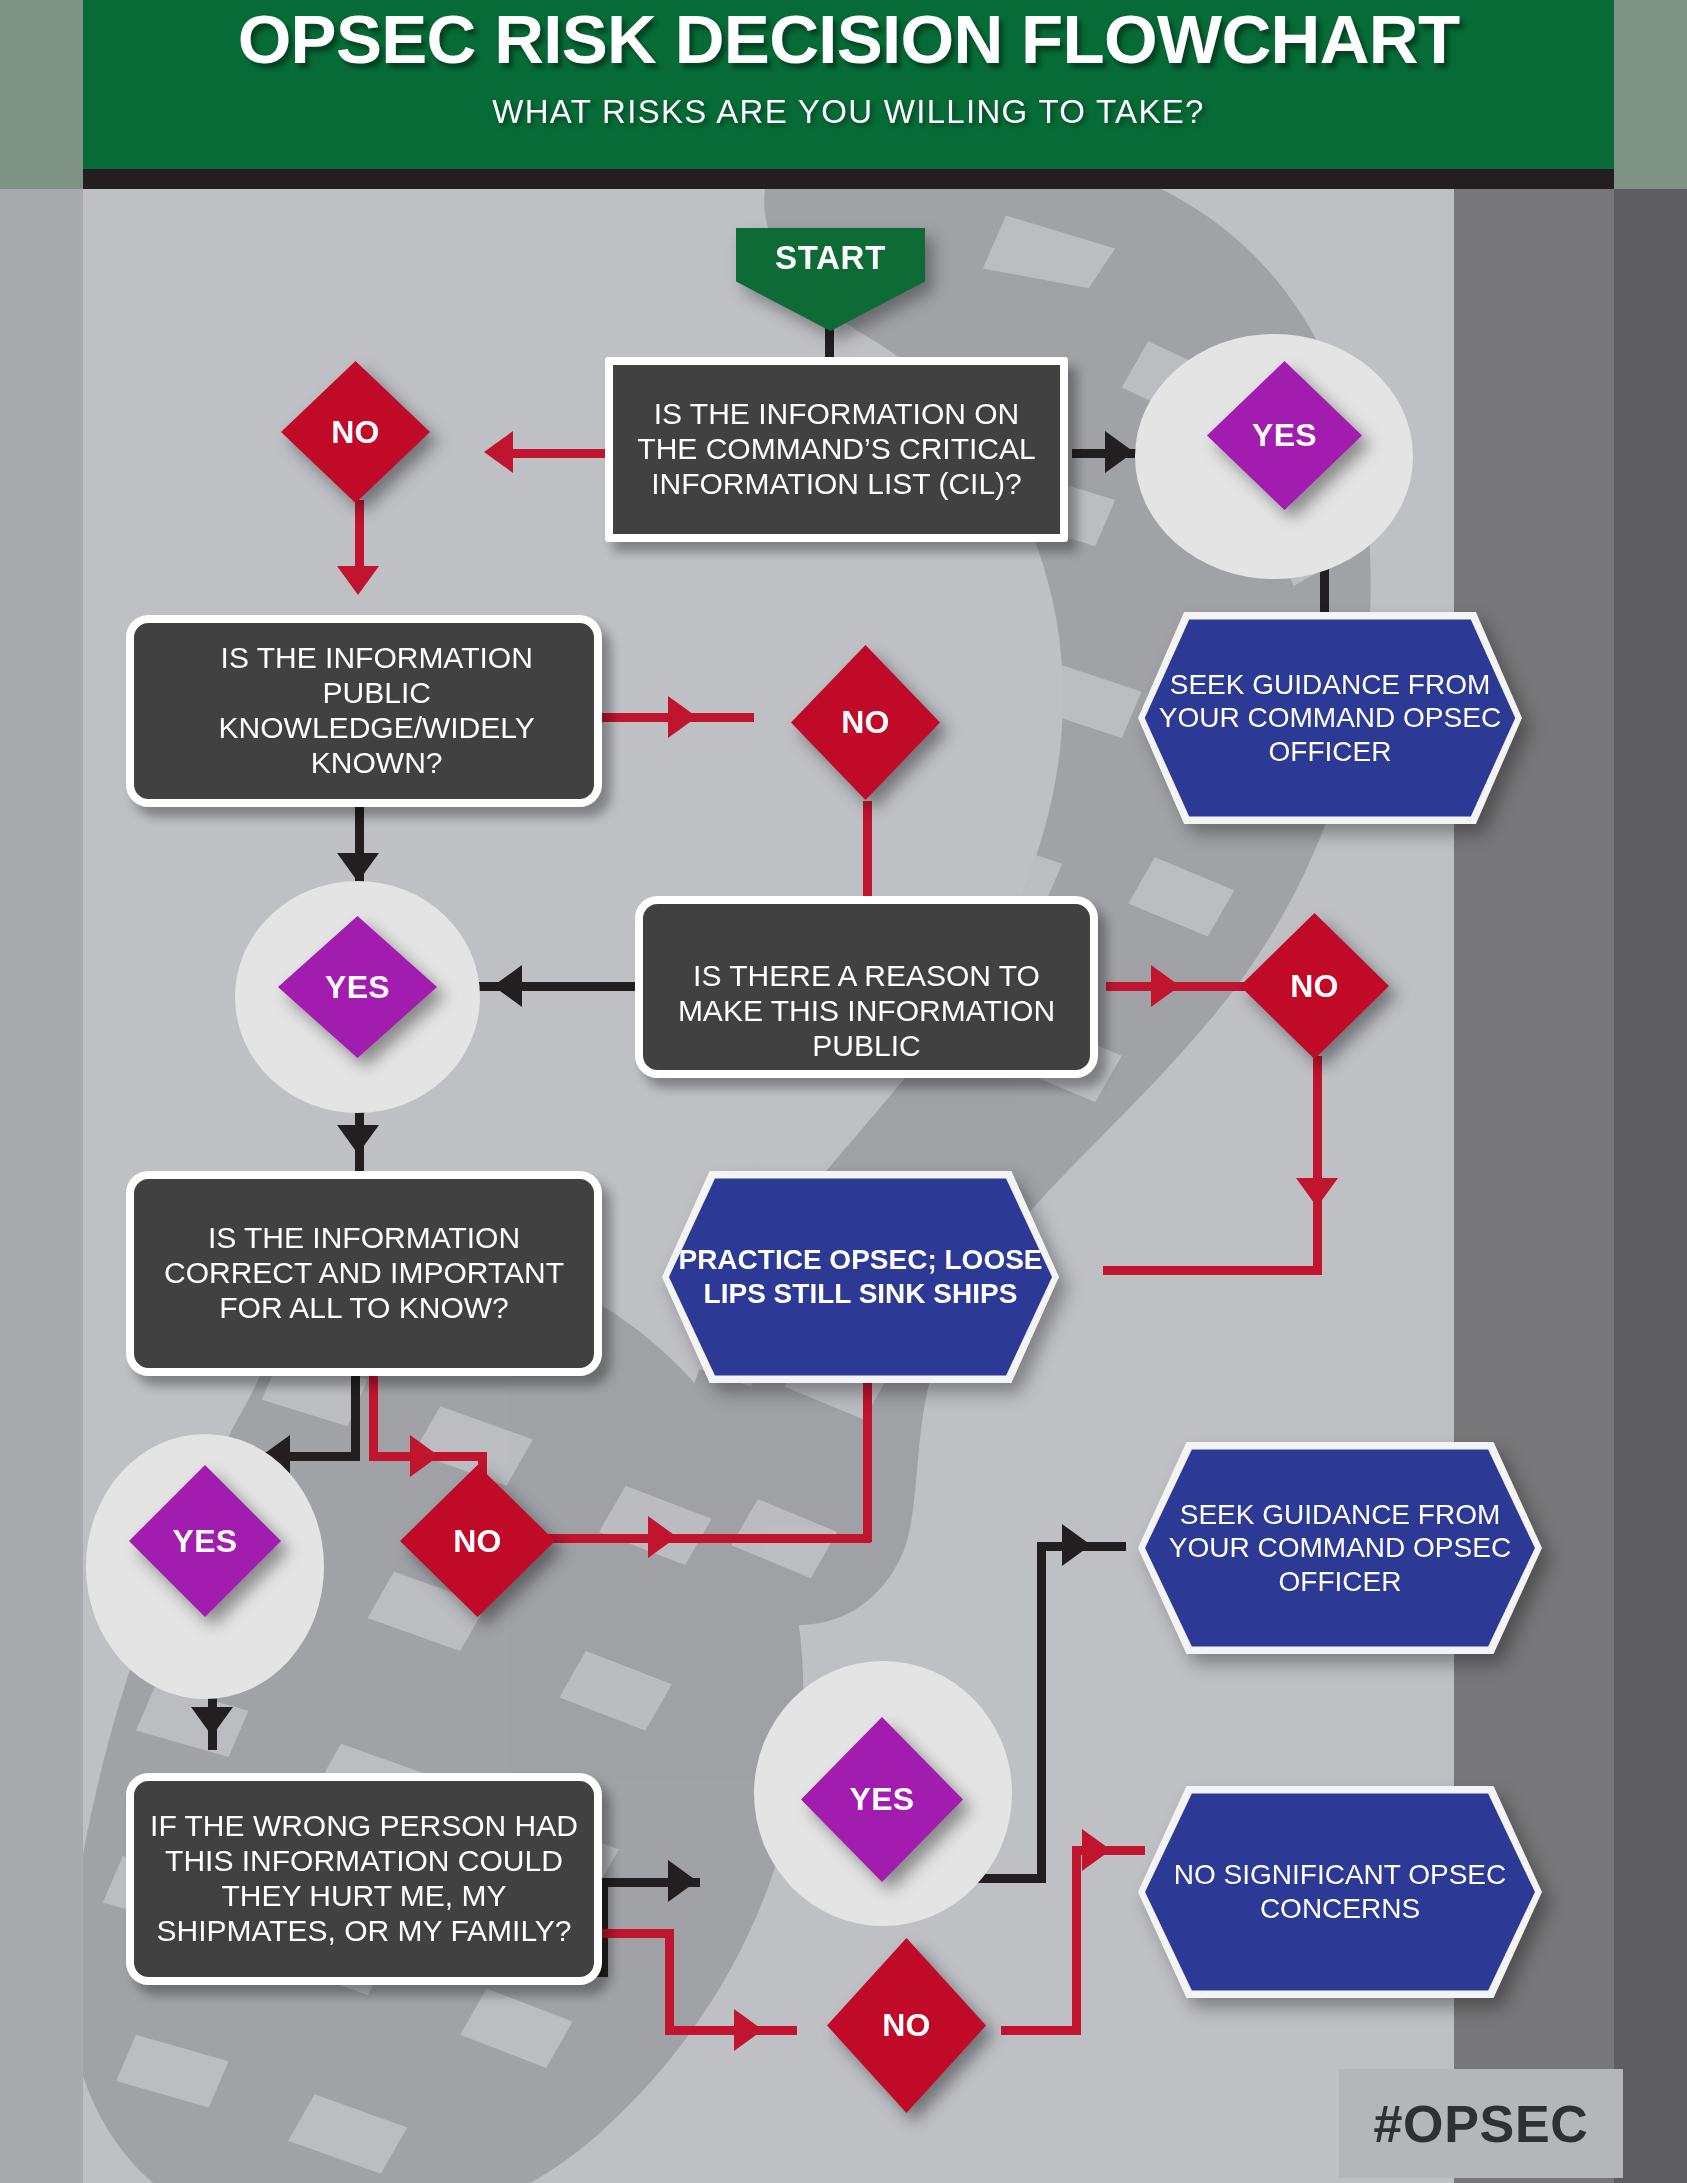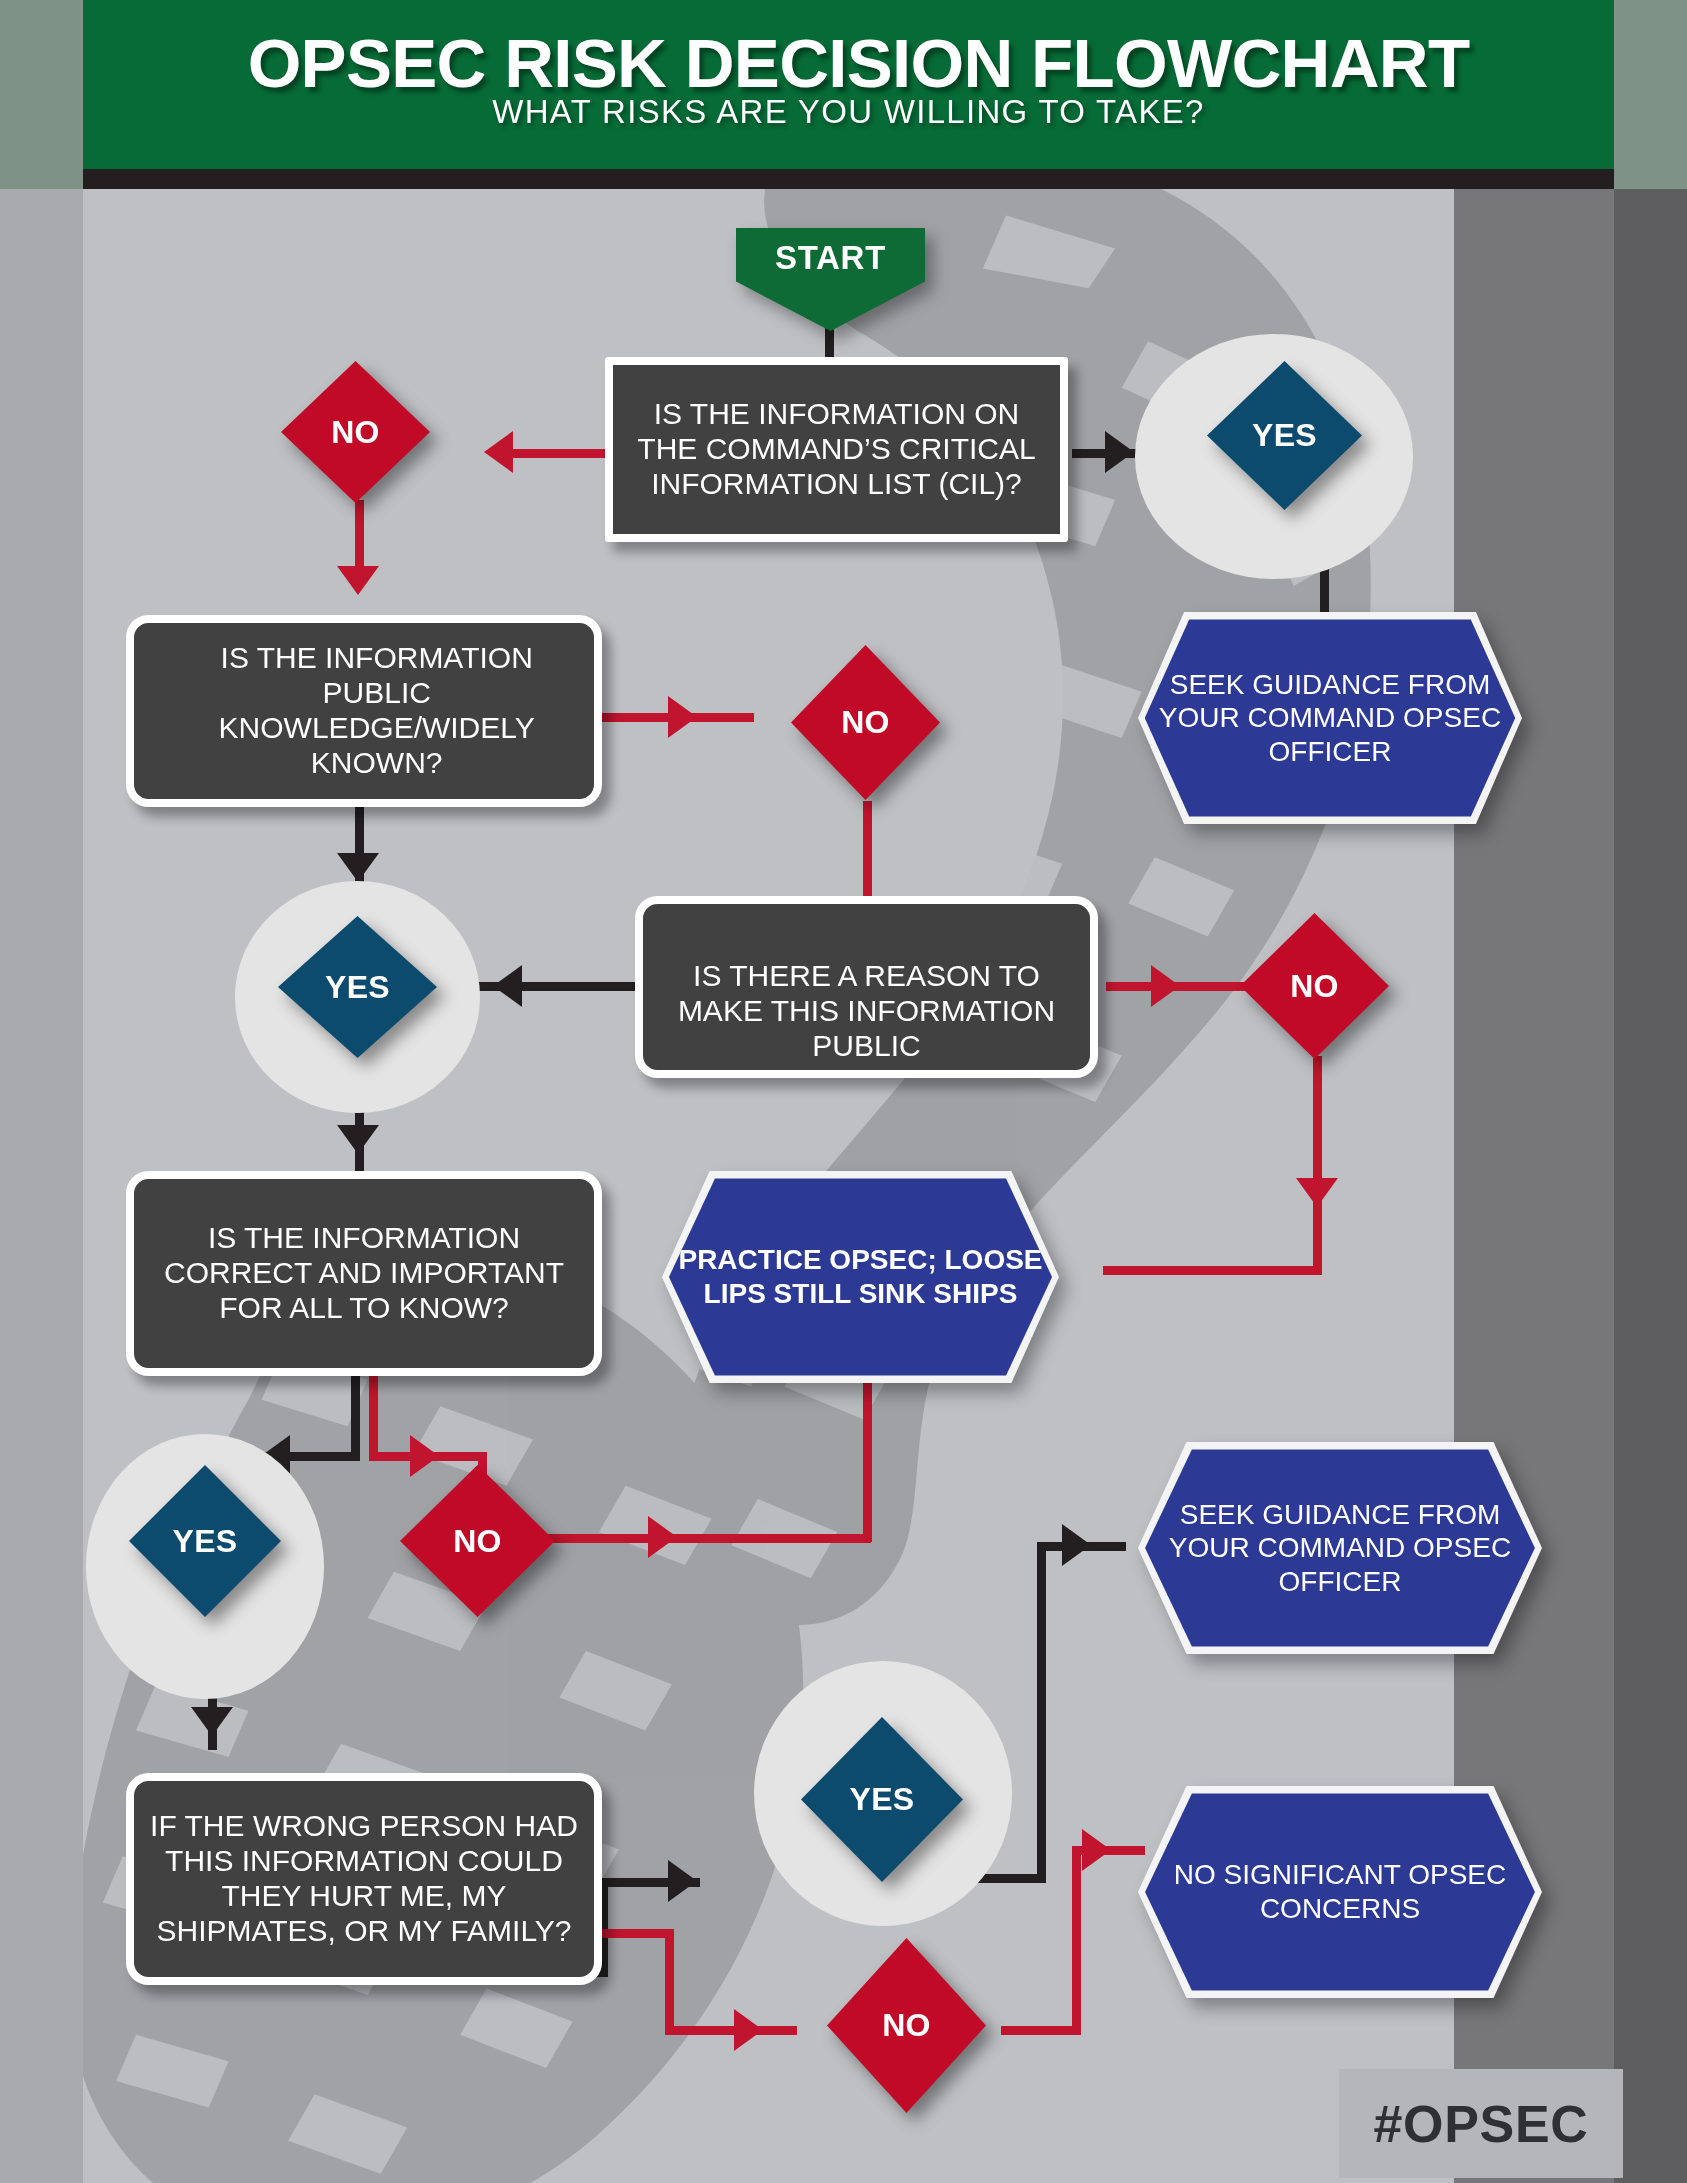--- a/index.html
+++ b/index.html
@@ -10,23 +10,23 @@
   .bg-left-sage{position:absolute;left:0;top:0;width:83px;height:189px;background:#7E9385;}
   .bg-right-sage{position:absolute;left:1614px;top:0;width:73px;height:189px;background:#7E9385;}
   .bg-left-gray{position:absolute;left:0;top:189px;width:83px;height:1994px;background:#A9AAAD;}
   .bg-body{position:absolute;left:83px;top:189px;width:1604px;height:1994px;background:#BEC0C4;}
   .bg-band-mid{position:absolute;left:1454px;top:189px;width:161px;height:1994px;background:#77777A;}
   .bg-band-right{position:absolute;left:1614px;top:189px;width:73px;height:1994px;background:#5E5E61;}
 
   
   .hdr{position:absolute;left:83px;top:0;width:1531px;height:169px;background:#066B36;}
   .hdr-dark{position:absolute;left:83px;top:169px;width:1531px;height:20px;background:#231F20;}
-  .hdr-title{position:absolute;left:10px;top:5.3px;width:100%;text-align:center;
+  .hdr-title{position:absolute;left:0;top:5.3px;width:100%;text-align:center;
       color:#fff;font-size:69px;font-weight:bold;letter-spacing:-0.7px;line-height:1.0;
-      text-shadow:4px 4.6px 4.6px rgba(0,0,0,.38);margin-top:24px;}
+      text-shadow:4px 4.6px 4.6px rgba(0,0,0,.38);}
   .hdr-sub{position:absolute;left:0;top:93px;width:100%;text-align:center;
       color:#fff;font-size:33px;font-weight:400;letter-spacing:1.3px;
       text-shadow:2.6px 3.3px 4px rgba(0,0,0,.35);}
 
   
   .wm{position:absolute;left:83px;top:189px;width:1531px;height:1994px;overflow:hidden;
       pointer-events:none;}
 
   
   .node{position:absolute;box-sizing:border-box;}
@@ -47,21 +47,21 @@
      clip-path:polygon(12% 0%,88% 0%,100% 50%,88% 100%,12% 100%,0% 50%);
      display:flex;align-items:center;justify-content:center;text-align:center;
      color:#fff;line-height:1.2;}
 
   
   .dia{display:flex;align-items:center;justify-content:center;
        filter:drop-shadow(8.6px 9.3px 8px rgba(0,0,0,.40));}
   .dia .shape{width:100%;height:100%;clip-path:polygon(50% 0%,100% 50%,50% 100%,0% 50%);
        display:flex;align-items:center;justify-content:center;}
   .dia .lbl{color:#fff;font-weight:bold;letter-spacing:0.3px;}
-  .dia-yes .shape{background:#0c4a6e;}
+  .dia-yes .shape{background:#a21caf;}
   .dia-no .shape{background:#C10A27;}
 
   
   .halo{position:absolute;border-radius:50%;background:#E4E4E4;}
 
   
   .startwrap{filter:drop-shadow(8.6px 9.3px 8px rgba(0,0,0,.35));}
   .startshape{width:100%;height:100%;background:#0E6B35;
      clip-path:polygon(0% 0%,100% 0%,100% 52%,50% 100%,0% 52%);
      display:flex;align-items:flex-start;justify-content:center;}

